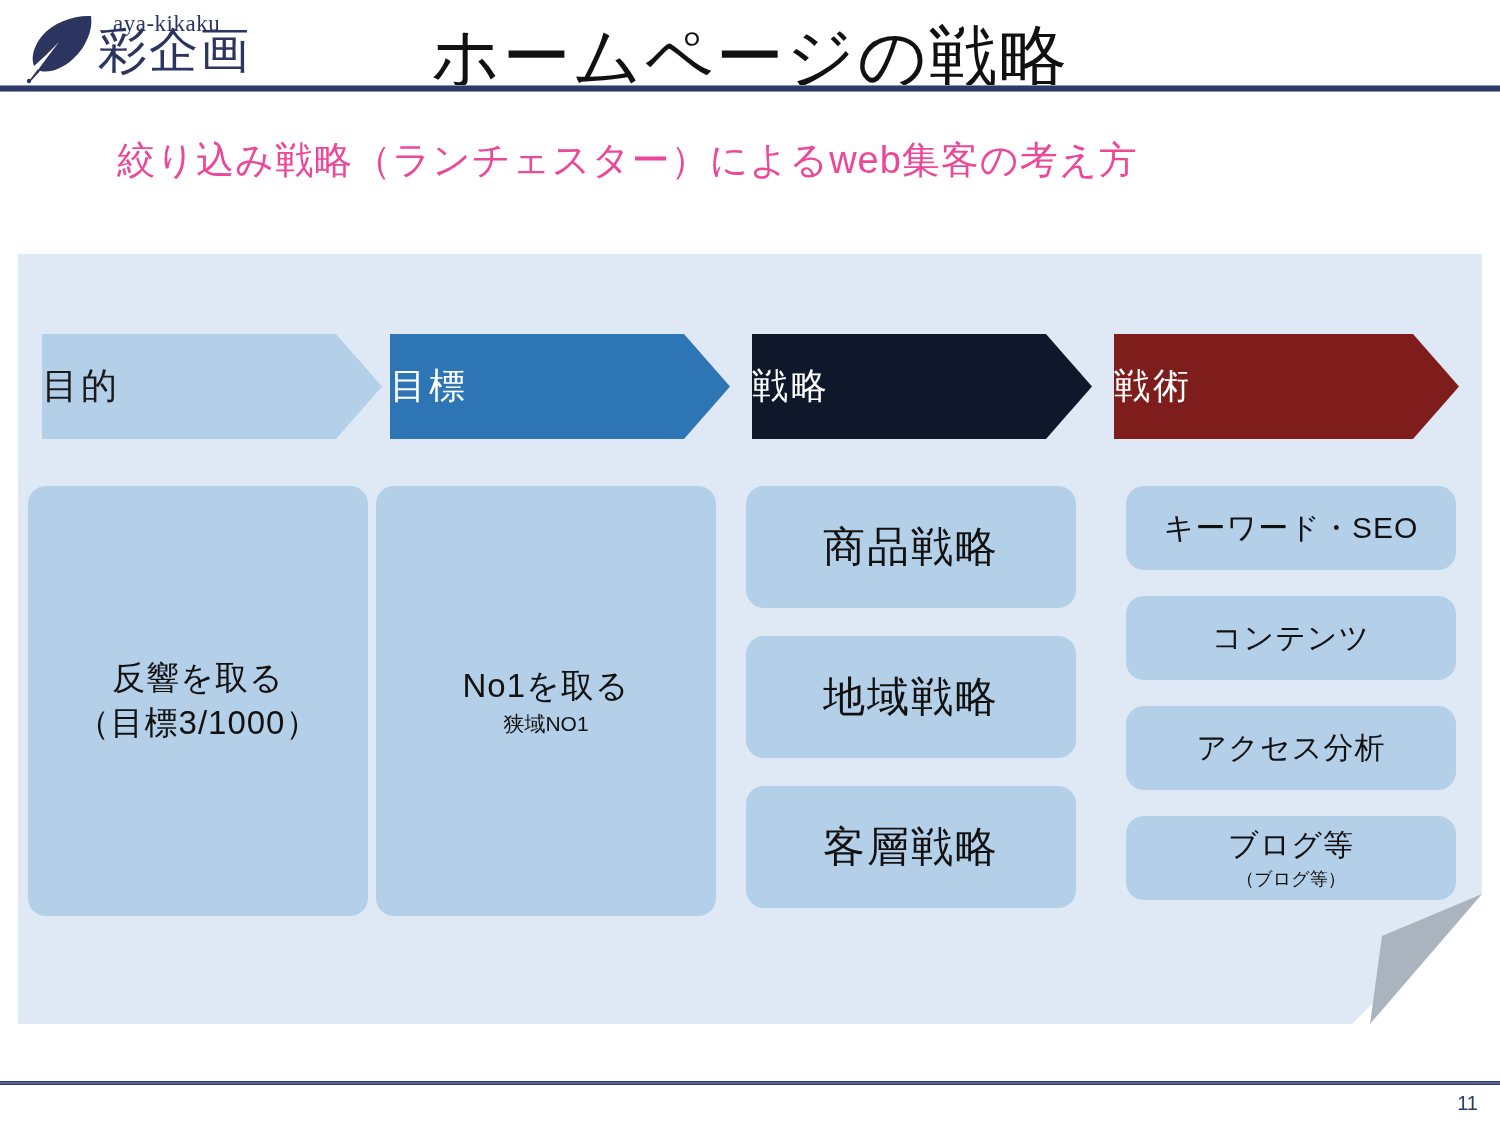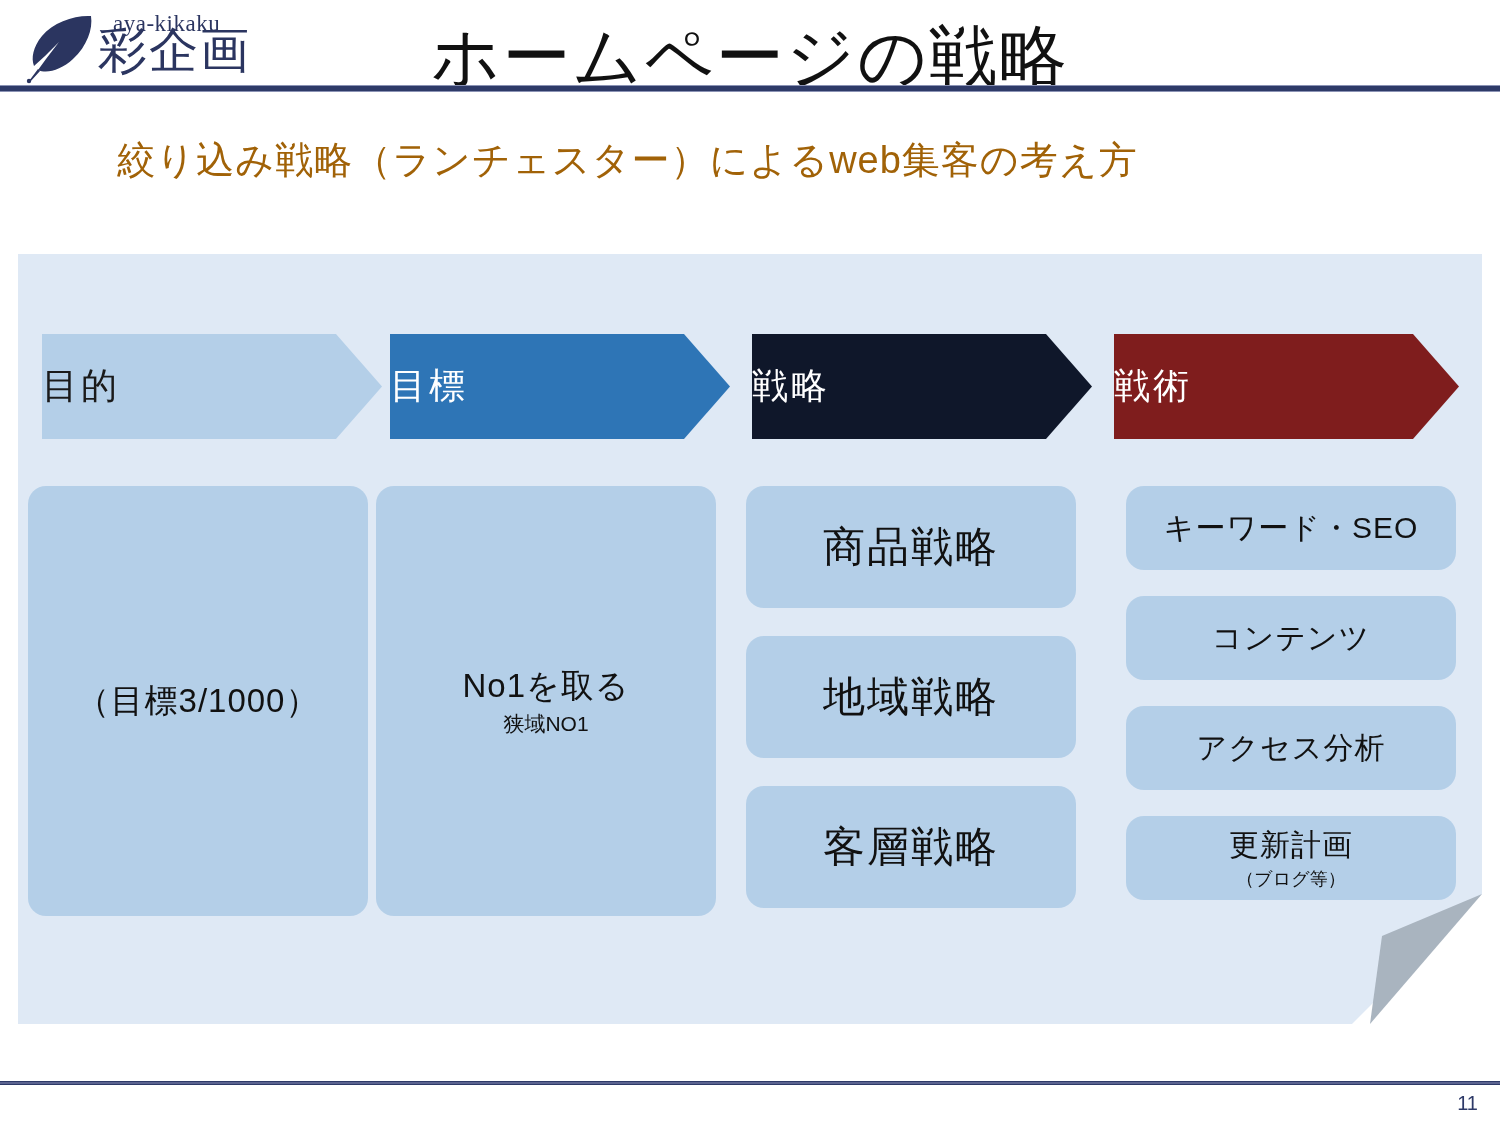--- a/index.html
+++ b/index.html
@@ -76,21 +76,21 @@
     box-sizing: border-box;
   }
 
   
   #subtitle {
     position: absolute;
     left: 0; top: 135px;
     width: 1255px;
     text-align: center;
     font-size: 38px;
-    color: #a16207;
+    color: #ec4899;
     letter-spacing: 1px;
     white-space: nowrap;
   }
 
   
   #panel {
     position: absolute;
     left: 18px; top: 254px;
     width: 1464px;
     height: 770px;
@@ -221,20 +221,21 @@
     </div>
     <div class="chevron chev-3">
       <span>戦略</span>
     </div>
     <div class="chevron chev-4">
       <span>戦術</span>
     </div>
 
     <div class="column col-1">
       <div class="box box-tall">
+        <div>反響を取る</div>
         <div>（目標3/1000）</div>
       </div>
     </div>
 
     <div class="column col-2">
       <div class="box box-tall">
         <div>No1を取る</div>
         <div class="box-line2-small">狭域NO1</div>
       </div>
     </div>
@@ -255,21 +256,21 @@
       <div class="box box-small">
         <div>キーワード・SEO</div>
       </div>
       <div class="box box-small">
         <div>コンテンツ</div>
       </div>
       <div class="box box-small">
         <div>アクセス分析</div>
       </div>
       <div class="box box-small">
-        <div>更新計画</div>
+        <div>ブログ等</div>
         <div class="box-line2-tiny">（ブログ等）</div>
       </div>
     </div>
 
     <svg id="panel-curl" viewBox="0 0 130 130">
       <path d="M130 0 L130 130 L0 130 Z" fill="#ffffff"></path>
       <path d="M130 0 L18 130 L30 42 Z" fill="#a9b4bf"></path>
     </svg>
   </div>
 

